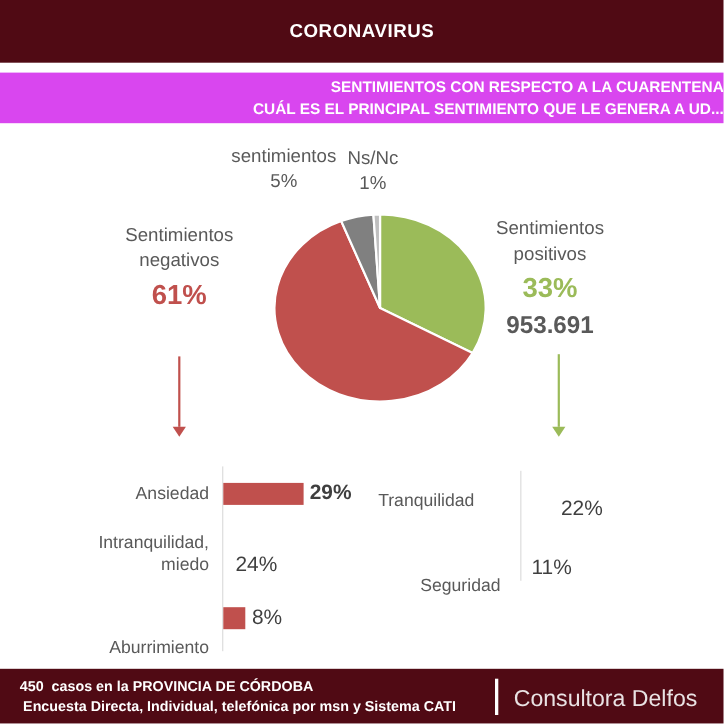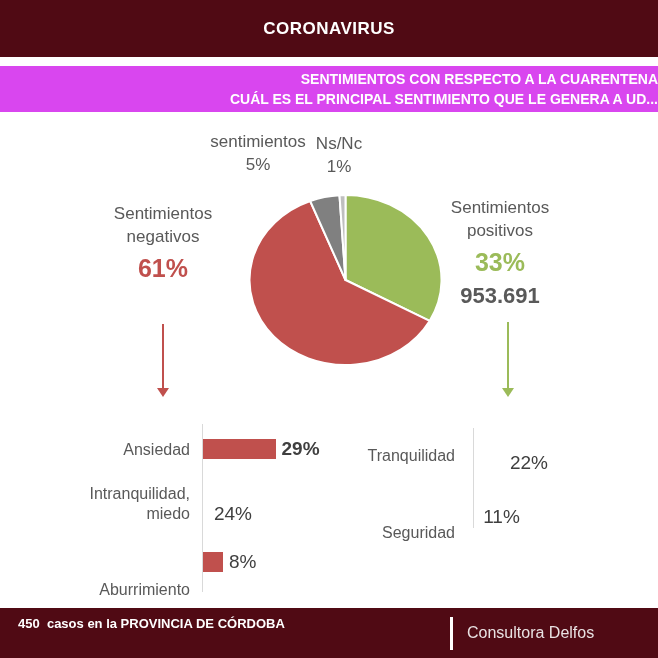--- a/index.html
+++ b/index.html
@@ -36,39 +36,39 @@
 
   
   .axis{position:absolute;width:1px;background:#d9d9d9;}
   .axis.left{left:202px;top:424px;height:168px;}
   .axis.right{left:473px;top:428px;height:100px;}
   .hlabel{position:absolute;color:#595959;font-size:16px;line-height:20px;text-align:right;}
   .hlabel .wrap{display:inline-block;width:118px;text-align:right;}
   .lbl-ansiedad{left:40px;top:440px;width:150px;}
   .lbl-intranq{left:40px;top:484px;width:150px;}
   .lbl-aburr{left:40px;top:553px;width:150px;margin-top:27px;}
-  .lbl-tranq{left:320px;top:446px;width:135px;}
+  .lbl-tranq{left:320px;top:446px;width:135px;text-align:center;}
   .lbl-segur{left:320px;top:523px;width:135px;}
   .barrow{position:absolute;display:flex;align-items:center;gap:6px;}
   .br-1{left:203px;top:439px;height:20px;}
   .br-2{left:203px;top:497px;height:20px;flex-direction:column;}
   .br-3{left:203px;top:552px;height:20px;}
   .br-r1{left:474px;top:446px;height:16px;flex-direction:column;}
   .br-r2{left:474px;top:500px;height:18px;flex-direction:column;}
   .bar{height:100%;}
   .val{color:#3f3f3f;font-size:19px;}
   .val.bold{font-weight:bold;}
 
   
   .footerbar{position:absolute;left:0;top:608px;width:658px;height:50px;background:#500a14;}
   .foot-line{position:absolute;color:#fff;font-size:13px;font-weight:bold;white-space:pre-wrap;}
   .foot-1{left:18px;top:616px;}
   .foot-2{left:21px;top:634px;}
   .foot-divider{position:absolute;left:450px;top:617px;width:3px;height:33px;background:#fff;}
-  .foot-brand{position:absolute;left:467px;top:624px;color:#e9e2e3;font-size:16px;font-weight:normal;}
+  .foot-brand{position:absolute;left:467px;top:624px;color:#e9e2e3;font-size:21px;font-weight:normal;}
 </style>
 </head>
 <body>
 
 <div class="canvas">
 
   <header class="titlebar" style="background: rgb(80, 10, 20);">
     <h1>CORONAVIRUS</h1>
   </header>
 
@@ -140,16 +140,17 @@
     <div class="bar" style="width: 110px; background: rgb(155, 187, 89);"></div>
     <span class="val">22%</span>
   </div>
   <div class="barrow br-r2">
     <div class="bar" style="width: 55px; background: rgb(155, 187, 89);"></div>
     <span class="val">11%</span>
   </div>
 
   <footer class="footerbar" style="background: rgb(80, 10, 20);"></footer>
   <div class="foot-line foot-1">450  casos en la PROVINCIA DE CÓRDOBA</div>
+  <div class="foot-line foot-2">Encuesta Directa, Individual, telefónica por msn y Sistema CATI</div>
   <div class="foot-divider"></div>
   <div class="foot-brand">Consultora Delfos</div>
 
 </div>
 
 </body></html>

